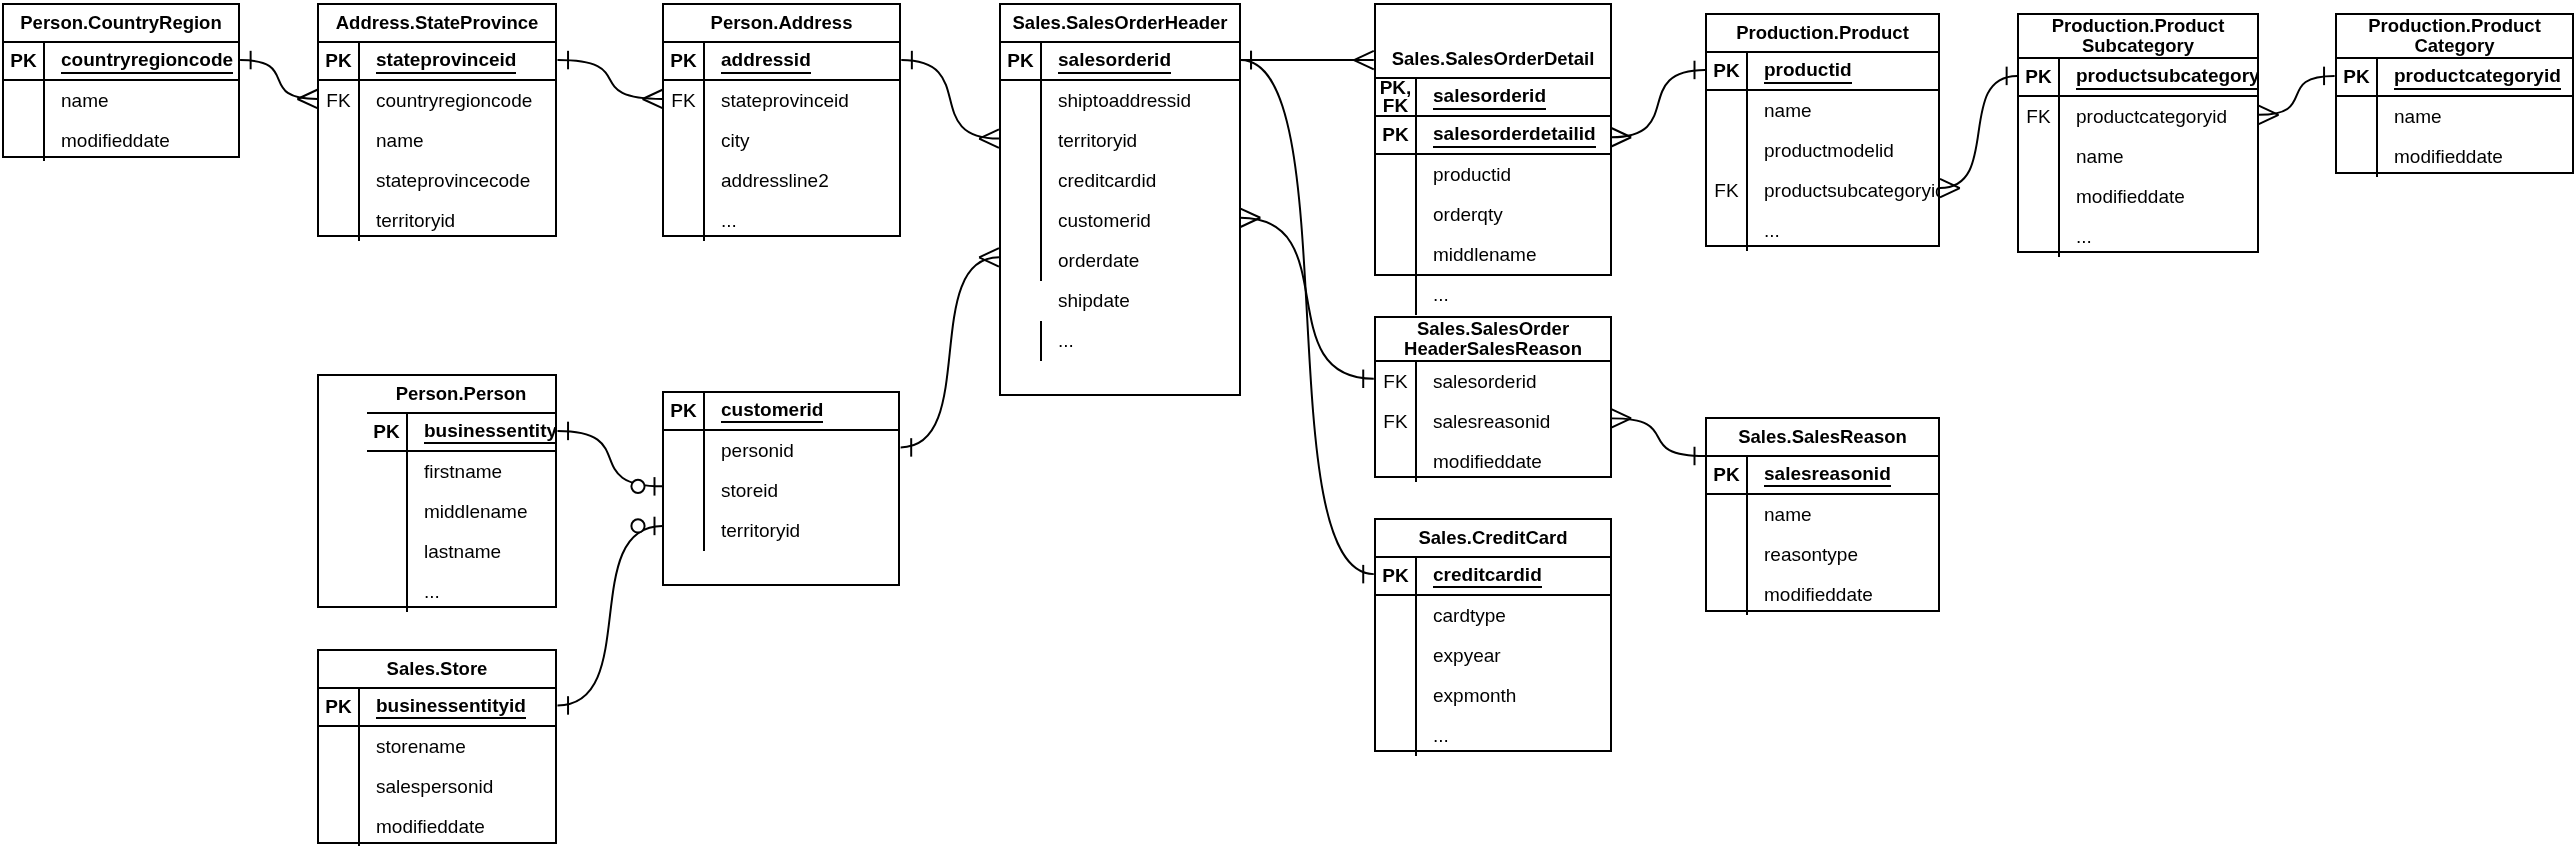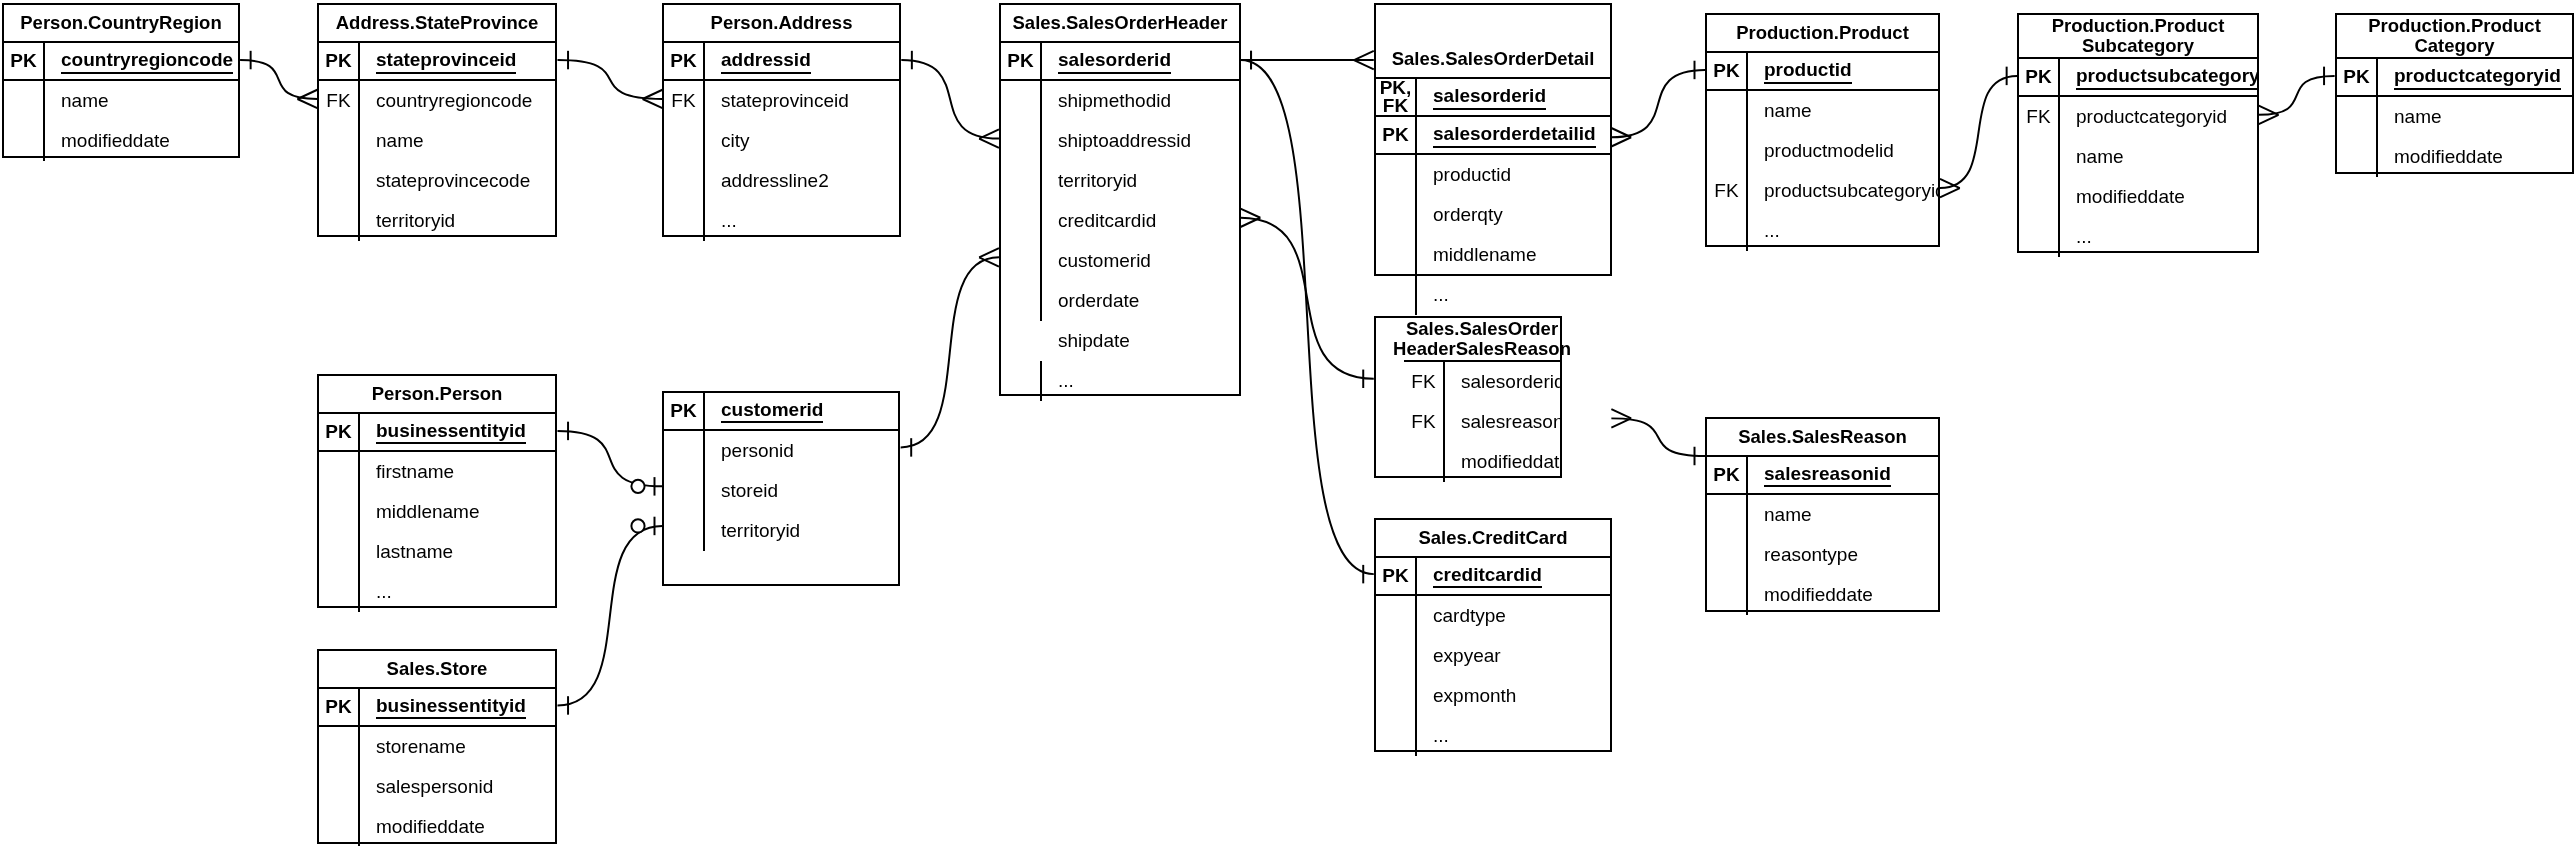--- a/index.html
+++ b/index.html
@@ -289,26 +289,20 @@
         </div>
         <div class="er-keyrow" style="height: 38px;">
           <div class="er-keycell pk">PK</div>
           <div class="er-namecell pkname">
             <span>salesorderid</span>
           </div>
         </div>
         <div class="er-bodyrow" style="height: 40px;">
           <div class="er-keycell"></div>
           <div class="er-namecell">
-            <span>shipmethodid</span>
-          </div>
-        </div>
-        <div class="er-bodyrow" style="height: 40px;">
-          <div class="er-keycell"></div>
-          <div class="er-namecell">
             <span>shiptoaddressid</span>
           </div>
         </div>
         <div class="er-bodyrow" style="height: 40px;">
           <div class="er-keycell"></div>
           <div class="er-namecell">
             <span>territoryid</span>
           </div>
         </div>
         <div class="er-bodyrow" style="height: 40px;">
@@ -472,21 +466,21 @@
             <span>name</span>
           </div>
         </div>
         <div class="er-bodyrow" style="height: 40px;">
           <div class="er-keycell"></div>
           <div class="er-namecell">
             <span>modifieddate</span>
           </div>
         </div>
       </div>
-      <div class="er-table" style="left: 317px; top: 374px; width: 240px; height: 234px;">
+      <div class="er-table" style="left: 317px; top: 374px; width: 240px; height: 234px; padding-left: 48px;">
         <div class="er-title" style="height: 38px;">
           <span>Person.Person</span>
         </div>
         <div class="er-keyrow" style="height: 38px;">
           <div class="er-keycell pk">PK</div>
           <div class="er-namecell pkname">
             <span>businessentityid</span>
           </div>
         </div>
         <div class="er-bodyrow" style="height: 40px;">
@@ -562,21 +556,21 @@
             <span>salespersonid</span>
           </div>
         </div>
         <div class="er-bodyrow" style="height: 40px;">
           <div class="er-keycell"></div>
           <div class="er-namecell">
             <span>modifieddate</span>
           </div>
         </div>
       </div>
-      <div class="er-table" style="left: 1374px; top: 316px; width: 188px; height: 162px; padding-left: 28px;">
+      <div class="er-table" style="left: 1374px; top: 316px; width: 238px; height: 162px;">
         <div class="er-title" style="height: 44px;">
           <span>Sales.SalesOrder</span>
           <span>HeaderSalesReason</span>
         </div>
         <div class="er-bodyrow" style="height: 40px;">
           <div class="er-keycell">FK</div>
           <div class="er-namecell">
             <span>salesorderid</span>
           </div>
         </div>

